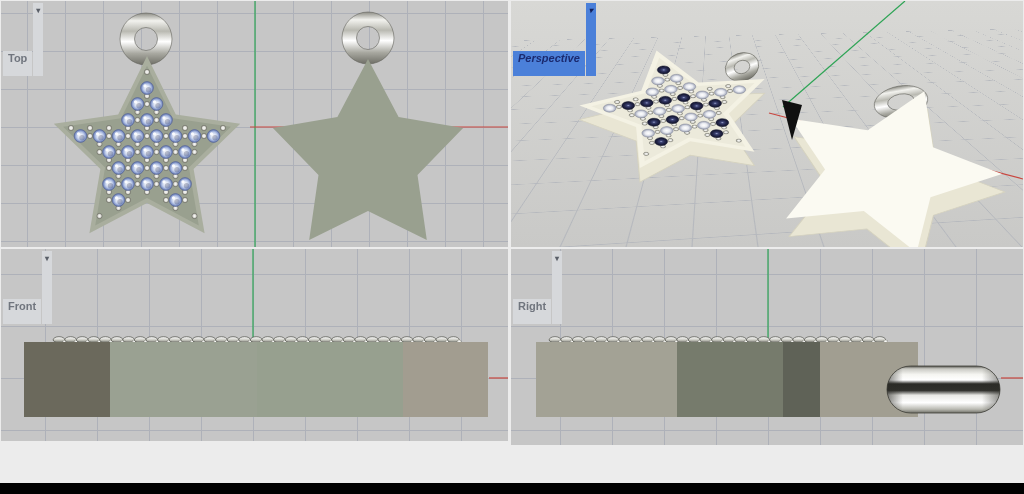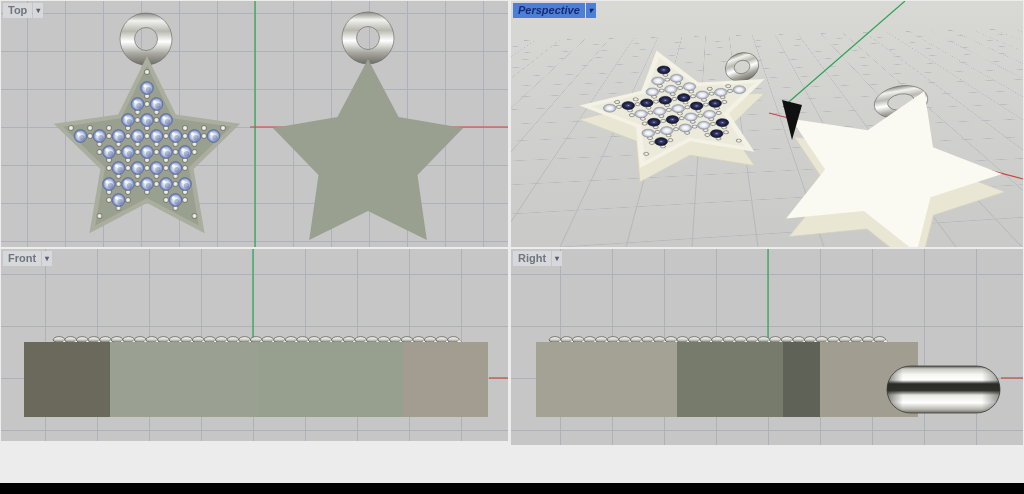--- a/index.html
+++ b/index.html
@@ -15,21 +15,21 @@
   #vp-right{left:511px;top:249px;width:512px;height:196px;background-size:52px 52px;background-position:49px 25px;}
   .persp-plane{position:absolute;width:1600px;height:1400px;left:-544px;top:-530px;
       background-image:linear-gradient(to right,#b3b6bc 1px,transparent 1px),
                        linear-gradient(to bottom,#b3b6bc 1px,transparent 1px);
       background-size:56px 56px;
       transform:perspective(430px) rotateX(57deg) rotateZ(-6deg);
       transform-origin:50% 52%;opacity:.92;}
   .vp svg{position:absolute;left:0;top:0;}
   .vp-label{position:absolute;left:2px;top:2px;display:flex;gap:1px;z-index:5;}
   .chip{background:#d6d8db;color:#70757e;font-size:11px;font-weight:bold;
-        padding:1px 5px 2px 5px;line-height:12px;}
+        padding:1px 5px 12px 5px;line-height:12px;margin-top:48px;}
   .chip-arrow{background:#d6d8db;color:#5a5f68;font-size:8px;font-weight:bold;
         padding:2px 3px 1px 3px;line-height:11px;}
   .vp-label.active .chip{background:#4b80d9;color:#1b2a70;}
   .vp-label.active .chip-arrow{background:#4b80d9;color:#12205c;}
   #letterbox{position:absolute;left:0;top:483px;width:1024px;height:11px;background:#000;z-index:9;}
 </style>
 </head>
 <body>
 
 <div id="stage">

